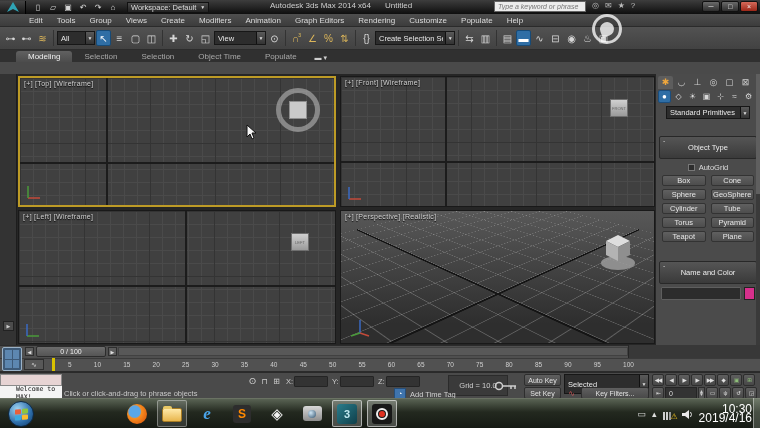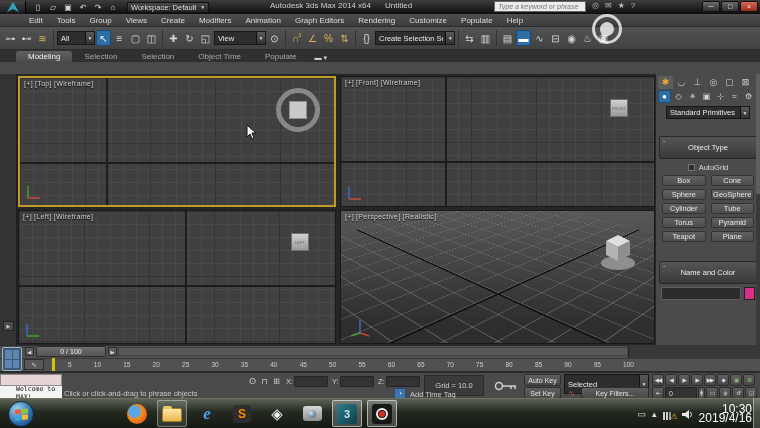--- a/index.html
+++ b/index.html
@@ -108,21 +108,21 @@
 
 
 .status{position:absolute;left:0;top:372px;width:760px;height:26px;background:#4a4a4a;border-top:1px solid #2a2a2a;font-size:7.5px}
 .listener-pink{position:absolute;left:0;top:1px;width:62px;height:12px;background:#e7d4d4;border:1px solid #8a8a8a}
 .listener-white{position:absolute;left:0;top:13px;width:62px;height:13px;background:#f4f4f4;color:#111;font-family:"DejaVu Sans Mono",monospace;font-size:6.5px;display:flex;align-items:center;padding-left:16px}
 .selstat{position:absolute;left:64px;top:2px;width:182px;height:12px;background:#3a3a3a;border:1px solid #2b2b2b;color:#cfcfcf;display:flex;align-items:center;padding-left:4px}
 .prompt{position:absolute;left:64px;top:16px;color:#c8c8c8}
 .sicon{position:absolute;top:2px;width:11px;height:12px;display:flex;align-items:center;justify-content:center;color:#ccc;font-size:8px}
 .coordlabel{position:absolute;top:4px;color:#ccc}
 .coordfield{position:absolute;top:3px;width:34px;height:11px;background:#333;border:1px solid #242424;border-radius:1px}
-.gridbox{position:absolute;left:424px;top:2px;width:60px;height:21px;background:#3a3a3a;border:1px solid #2b2b2b;color:#cfcfcf;display:flex;align-items:center;justify-content:center}
+.gridbox{position:absolute;left:448px;top:2px;width:60px;height:21px;background:#3a3a3a;border:1px solid #2b2b2b;color:#cfcfcf;display:flex;align-items:center;justify-content:center}
 .timetag-ic{position:absolute;left:394px;top:15px;width:12px;height:11px;background:#3f74ad;border:1px solid #274e78;color:#fff;font-size:7px;display:flex;align-items:center;justify-content:center}
 .timetag{position:absolute;left:410px;top:17px;color:#cfcfcf}
 .keybtn{position:absolute;left:524px;width:37px;height:12px;background:linear-gradient(#5f5f5f,#494949);border:1px solid #2e2e2e;border-radius:2px;color:#e2e2e2;font-size:7px;display:flex;align-items:center;justify-content:center}
 .dd-selected{position:absolute;left:564px;top:1px;width:85px;height:20px}
 .kf-curve{position:absolute;left:564px;top:15px;width:15px;height:11px;color:#cc5555;font-size:8px;display:flex;align-items:center;justify-content:center}
 .kfbtn{position:absolute;left:581px;top:14px;width:68px;height:12px;background:linear-gradient(#5f5f5f,#494949);border:1px solid #2e2e2e;border-radius:2px;color:#e2e2e2;font-size:7px;display:flex;align-items:center;justify-content:center}
 .pbrow{position:absolute;left:652px;display:flex;gap:1px}
 .pbtn{width:12px;height:12px;background:linear-gradient(#5f5f5f,#474747);border:1px solid #2d2d2d;border-radius:2px;color:#e0e0e0;font-size:5.5px;display:flex;align-items:center;justify-content:center;letter-spacing:-1px}
 .pbtn.green{color:#8fc07a}
 .framefield{width:32px;height:12px;background:#333;border:1px solid #242424;color:#ddd;font-size:7px;display:flex;align-items:center;padding-left:3px}

